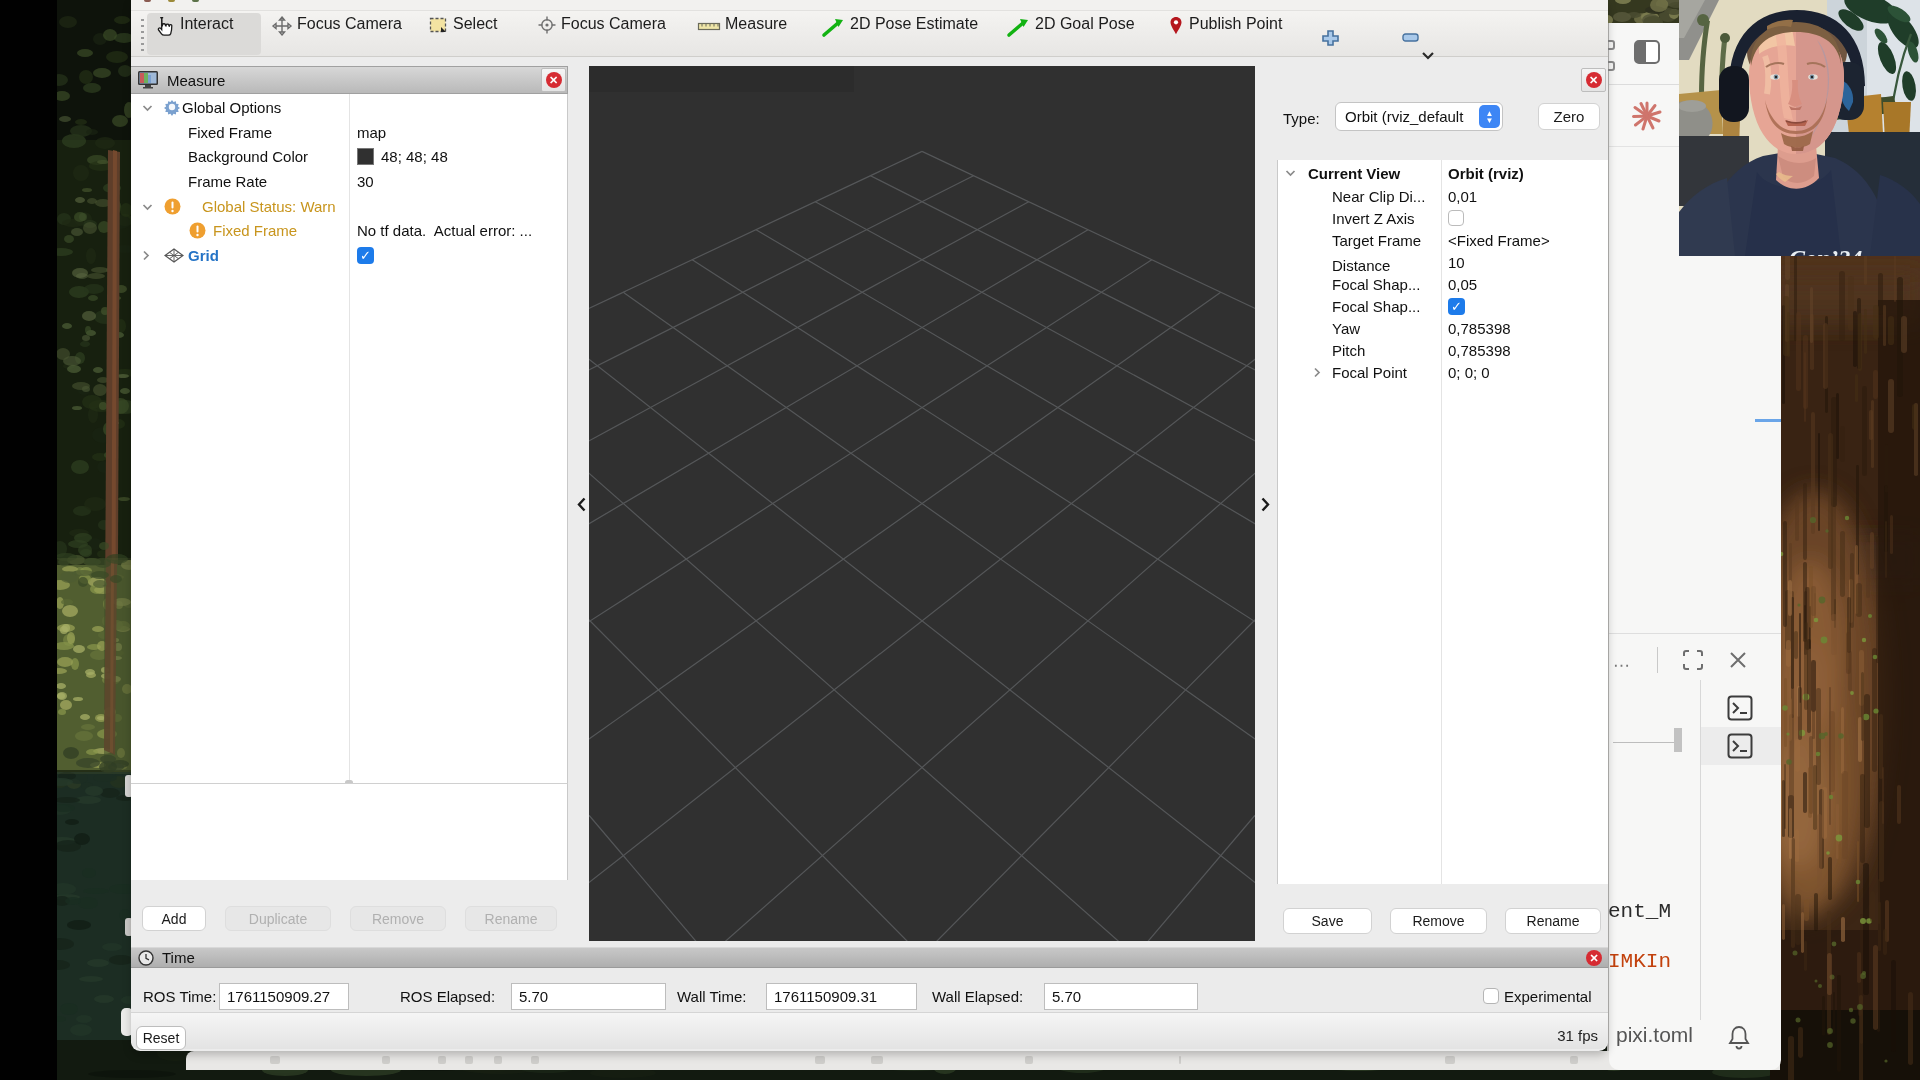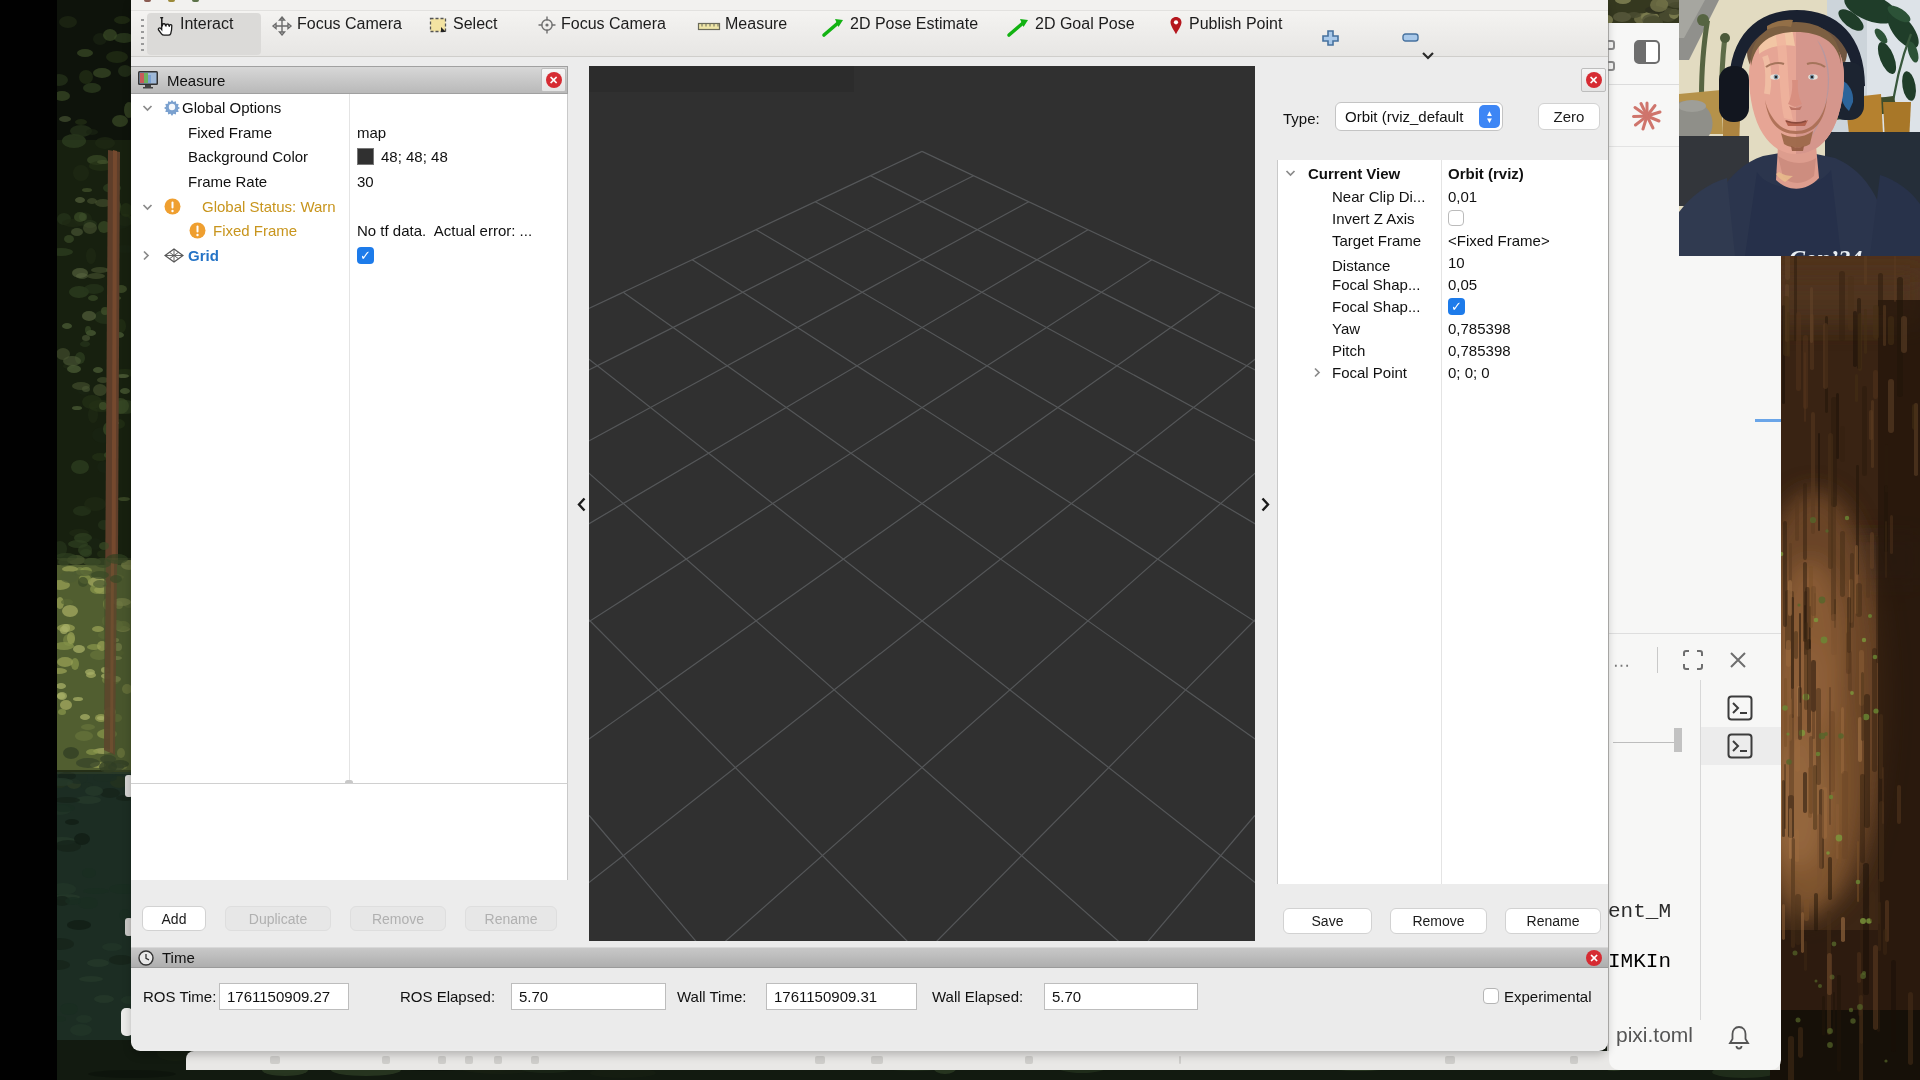--- a/index.html
+++ b/index.html
@@ -667,21 +667,21 @@
       </svg>
     <svg class="abs" style="left:118px;top:710px" width="26" height="26" viewBox="0 0 26 26">
         <rect x="1.5" y="1.5" width="23" height="23" rx="3" fill="none" stroke="#3c3c3c" stroke-width="2"></rect>
         <path d="M6 8l5 5-5 5" fill="none" stroke="#3c3c3c" stroke-width="2"></path>
         <path d="M13 18h7" stroke="#3c3c3c" stroke-width="2"></path>
       </svg>
     <div class="abs" style="left:4px;top:719px;width:62px;height:1px;background:#bdbdbd"></div>
     <div class="abs" style="left:65px;top:705px;width:8px;height:24px;background:#c2c2c2"></div>
 
     <div class="mono abs" style="left:-1px;top:877px;font-size:21px;color:#2b2b2b">ent_M</div>
-    <div class="mono abs" style="left:-1px;top:927px;font-size:21px;color:#000000">IMKIn</div>
+    <div class="mono abs" style="left:-1px;top:927px;font-size:21px;color:#c2410c">IMKIn</div>
 
     <div class="abs" style="left:7px;top:1000px;font-size:21px;color:#555">pixi.toml</div>
     <svg class="abs" style="left:118px;top:1002px" width="24" height="26" viewBox="0 0 24 26">
         <path d="M12 2c4 0 6.5 3 6.5 7v5l2.5 4h-18l2.5-4V9C5.5 5 8 2 12 2z" fill="none" stroke="#555" stroke-width="1.8"></path>
         <path d="M9.5 21a2.5 2.5 0 005 0" fill="none" stroke="#555" stroke-width="1.8"></path>
       </svg>
   </div>
   <div id="cam" class="abs">
   <svg width="241" height="256" viewBox="0 0 241 256">
     <rect x="0" y="0" width="241" height="256" fill="#e2dbc1"></rect>
@@ -1017,15 +1017,19 @@
       <div class="tlabel" style="left:12px">ROS Time:</div>
       <div class="tinput" style="left:88px;width:130px">1761150909.27</div>
       <div class="tlabel" style="left:269px">ROS Elapsed:</div>
       <div class="tinput" style="left:380px;width:155px">5.70</div>
       <div class="tlabel" style="left:546px">Wall Time:</div>
       <div class="tinput" style="left:635px;width:151px">1761150909.31</div>
       <div class="tlabel" style="left:801px">Wall Elapsed:</div>
       <div class="tinput" style="left:913px;width:154px">5.70</div>
       <div class="abs" style="left:1352px;top:41px;width:16px;height:16px;background:#fff;border:1px solid #b5b5b5;border-radius:4px"></div>
       <div class="tlabel" style="left:1373px">Experimental</div>
+      <div id="timebot" class="abs">
+        <div class="btn on" style="left:5px;top:13px;width:50px;height:24px;font-size:14px;border-color:#bdbdbd">Reset</div>
+        <div class="abs" style="right:10px;top:14px;font-size:15px;color:#222">31 fps</div>
+      </div>
     </div>
   </div>
 </div>
 
 </body></html>

